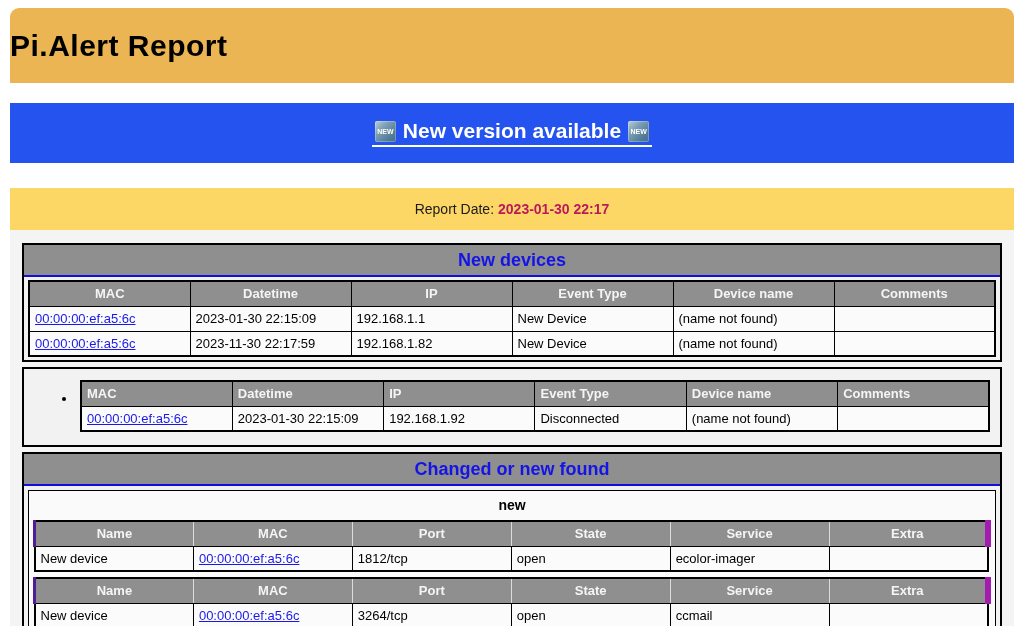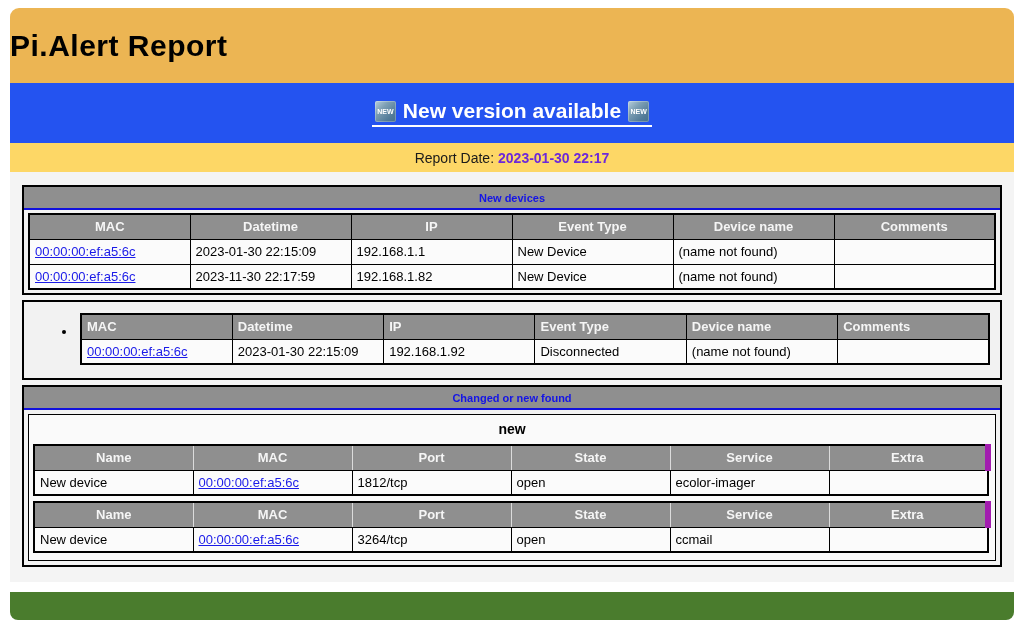--- a/index.html
+++ b/index.html
@@ -11,46 +11,46 @@
   .report { width: 1004px; margin: 8px auto 0 10px; }
 
   
   .hdr {
     background: #ecb553; height: 75px; border-radius: 9px 9px 0 0;
     display: flex; align-items: center; justify-content: flex-start;
   }
   .hdr h1 { font-size: 30px; font-weight: bold; color: #000; letter-spacing: .5px; }
   .version-band {
     background: #2453f0; height: 60px;
-    display: flex; align-items: center; justify-content: center;
+    display: flex; align-items: center; justify-content: center; margin-top: 20px;
   }
   .version-link {
     display: inline-flex; align-items: center; gap: 7px;
     text-decoration: none; border-bottom: 2px solid #ffffff; padding: 0 3px 2px 3px;
     cursor: pointer;
   }
   .version-link .lbl { color: #ffffff; font-size: 21px; font-weight: bold; }
   .new-badge {
     display: inline-block; width: 21px; height: 21px; border-radius: 2px;
     background: linear-gradient(135deg, #b8cfdc 0%, #7d9fb4 35%, #527b98 75%, #46708d 100%);
     box-shadow: inset 0 0 0 1px rgba(255,255,255,.25);
     color: #ffffff; font-size: 7px; font-weight: bold; text-align: center; line-height: 21px;
   }
   .date-band {
-    background: #fdd766; height: 29px; font-size: 14px; color: #1a1a1a;
-    display: flex; align-items: center; justify-content: center; gap: 4px;
-  }
-  .date-band b { color: #6d28d9; }
+    background: #fdd766; height: 42px; font-size: 14px; color: #1a1a1a;
+    display: flex; align-items: center; justify-content: center; gap: 4px; margin-top: 25px;
+  }
+  .date-band b { color: #be185d; }
 
   
   .content { background: #f4f4f4; padding: 13px 12px 10px 12px; }
   .section { border: 2px solid #000; background: #f2f2f2; margin-bottom: 5px; }
   .section-title {
     background: #8f8f8f; border-bottom: 2px solid #1010dd;
-    color: #1414e6; font-size: 11px; font-weight: bold;
+    color: #1414e6; font-size: 18px; font-weight: bold;
     text-align: center; padding: 5px 0 4px 0;
   }
 
   table { border-collapse: collapse; table-layout: fixed; width: calc(100% - 8px); margin: 3px 4px; }
   table { border: 2px solid #000; background: #fbfbfb; }
   th {
     background: #8f8f8f; color: #f5f5f5; font-size: 13px; font-weight: bold;
     border: 1px solid #000; padding: 4px 5px; height: 25px;
   }
   td {
@@ -63,21 +63,21 @@
   
   .events-list { margin: 11px 6px 13px 0; padding-left: 52px; list-style: disc; }
   .events-list li::marker { color: #000; font-size: 12px; }
   .events-table th { text-align: left; }
 
   
   .new-box { border: 1px solid #000; margin: 4px; background: #fafafa; padding-bottom: 2px; }
   .new-box-title { text-align: center; font-size: 14px; font-weight: bold; color: #000; padding: 6px 0 5px 0; }
   .ports-table { margin: 2px 4px 5px 4px; }
   .ports-table th { border-left: 1px solid #dcdcdc; border-right: 1px solid #dcdcdc; }
-  .ports-table th:first-child { border-left: 1px solid #4c1d95; }
+  .ports-table th:first-child { border-left: 3px solid #4c1d95; }
   .ports-table th:last-child { border-right: 6px solid #a21caf; }
 
   
   .footer {
     background: #4a7c2d; height: 28px; margin-top: 10px; border-radius: 0 0 8px 8px;
     display: flex; align-items: center; justify-content: center;
     color: #1f271a; font-size: 14px; font-weight: bold;
   }
 </style>
 </head>

